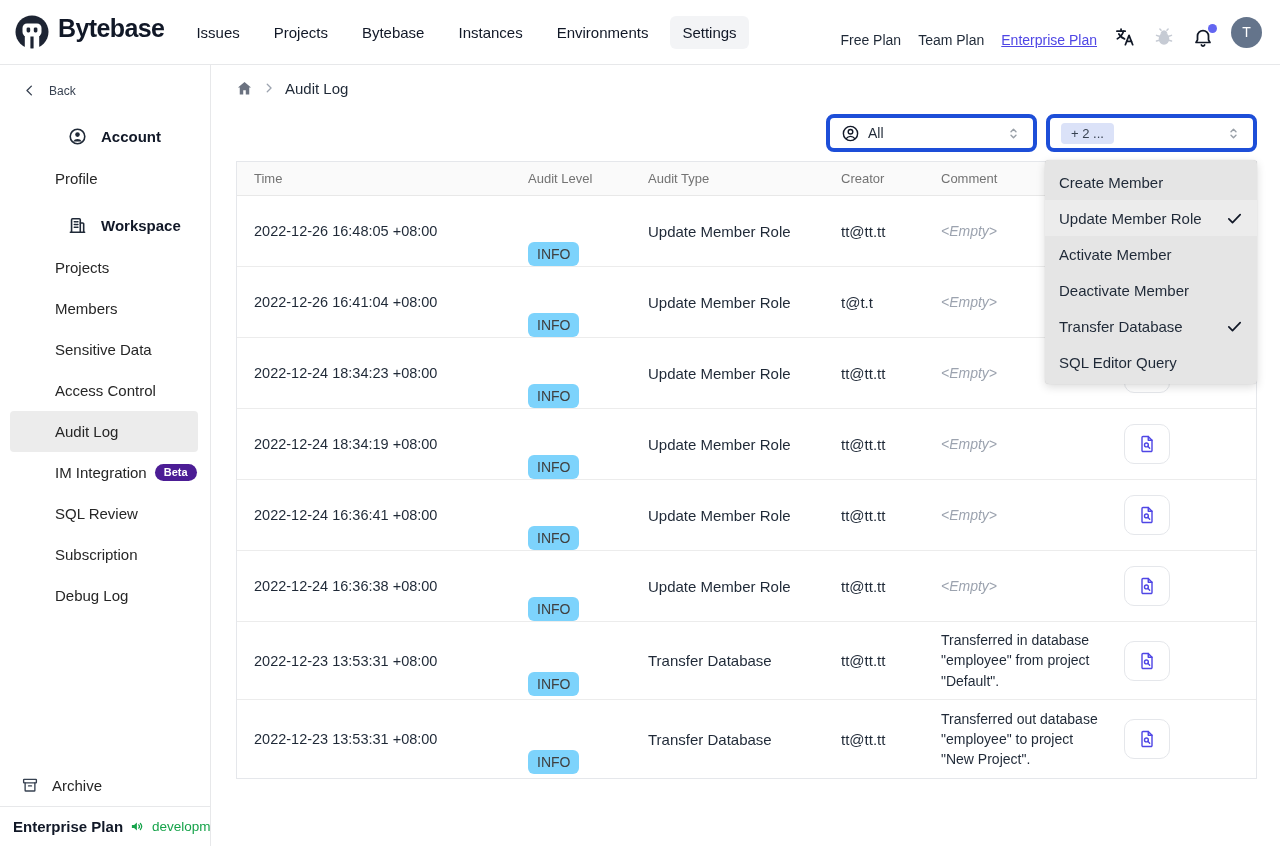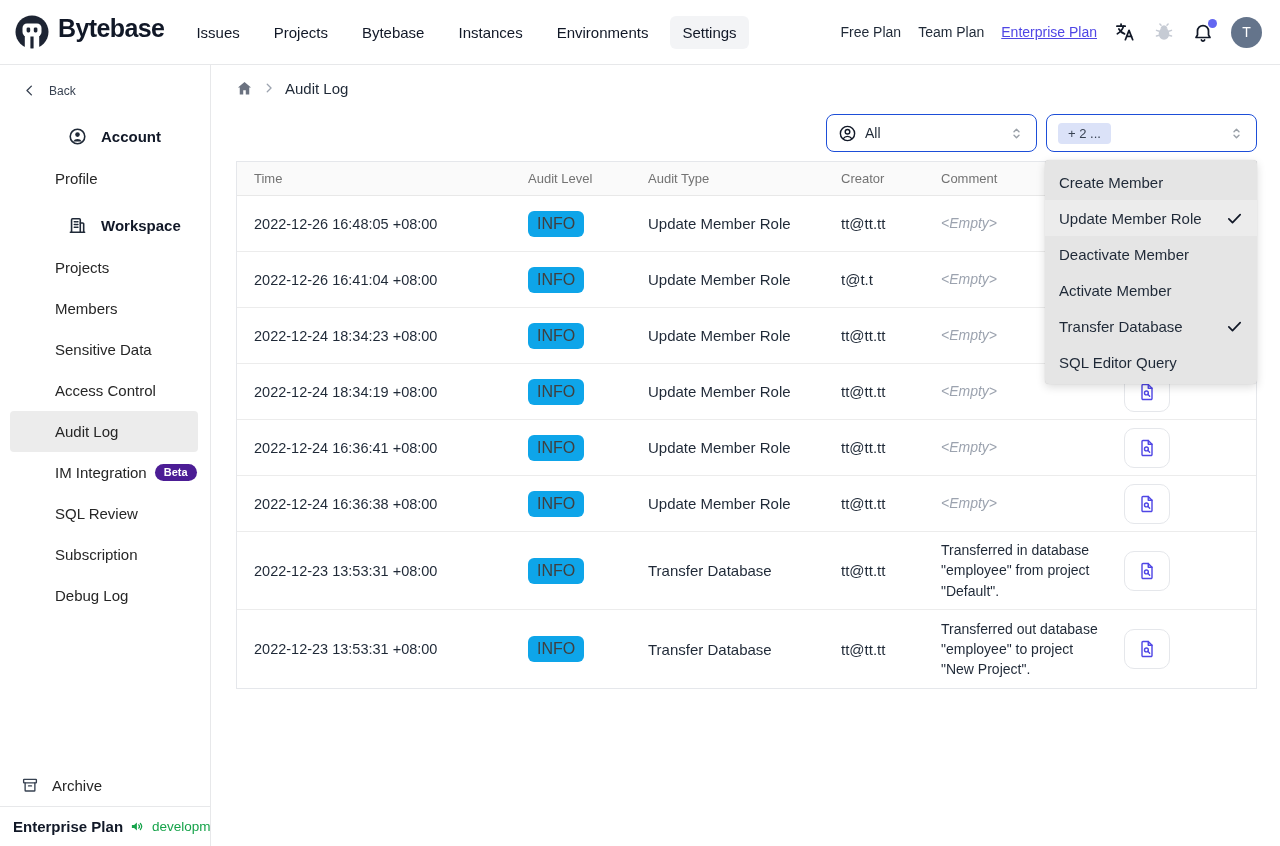--- a/index.html
+++ b/index.html
@@ -8,21 +8,21 @@
   svg { display:block; }
 
   
   .navbar { position:absolute; top:0; left:0; width:100%; height:65px; border-bottom:1px solid #e7e8ea; display:flex; align-items:center; padding:0 18px 0 14px; background:#fff; z-index:10; }
   .logo { display:flex; align-items:flex-start; gap:8px; cursor:pointer; }
   .logo svg { width:36px; height:36px; }
   .brand { font-size:25px; font-weight:700; color:#111827; letter-spacing:-0.6px; }
   .main-nav { display:flex; gap:10px; margin-left:20px; }
   .nav-link { font-size:15px; font-weight:500; color:#111827; padding:8px 12px; border-radius:6px; cursor:pointer; white-space:nowrap; }
   .nav-link.active { background:#f3f4f6; }
-  .nav-right { margin-left:auto; display:flex; align-items:center; gap:17px; }
+  .nav-right { margin-left:auto; display:flex; align-items:flex-end; gap:17px; }
   .plan-link { font-size:14px; font-weight:500; color:#1f2937; cursor:pointer; white-space:nowrap; }
   .plan-link.link { text-decoration:underline; }
   .icon-btn { width:22px; height:22px; color:#111827; position:relative; cursor:pointer; }
   .icon-btn svg { width:100%; height:100%; }
   .icon-btn.bug { color:#c6cbd4; }
   .bell-dot { position:absolute; top:-2px; right:-3px; width:9px; height:9px; border-radius:50%; }
   .avatar { width:31px; height:31px; border-radius:50%; color:#fff; display:flex; align-items:center; justify-content:center; font-size:14px; cursor:pointer; }
 
   
   .sidebar { position:absolute; top:65px; left:0; bottom:0; width:211px; border-right:1px solid #e7e8ea; display:flex; flex-direction:column; background:#fff; }
@@ -42,37 +42,37 @@
   .env-label { font-size:13.5px; }
 
   
   .main { position:absolute; top:65px; left:211px; right:0; bottom:0; background:#fff; padding:11px 23px 0 25px; }
   .breadcrumb { display:flex; align-items:center; gap:9px; height:24px; }
   .breadcrumb .home { width:17px; height:17px; color:#6b7280; cursor:pointer; }
   .breadcrumb .sep { width:14px; height:14px; color:#9ca3af; }
   .breadcrumb .current { font-size:15px; color:#1f2937; }
 
   .filters { display:flex; justify-content:flex-end; gap:9px; margin-top:14px; }
-  .select { width:211px; height:38px; border:1px solid #1d4ed8; border-radius:8px; background:#fff; display:flex; align-items:center; padding:0 11px; gap:8px; cursor:pointer; }
+  .select { width:211px; height:38px; border:4px solid #1d4ed8; border-radius:8px; background:#fff; display:flex; align-items:center; padding:0 11px; gap:8px; cursor:pointer; }
   .select .uicon { width:19px; height:19px; color:#111827; }
   .select .value { font-size:14px; color:#1f2937; }
   .select .chev { margin-left:auto; width:17px; height:17px; color:#9aa0a8; }
   .tag { font-size:13px; color:#374151; padding:4px 10px; border-radius:4px; line-height:1; }
 
   
   .table { margin-top:9px; border:1px solid #e5e7eb; }
   .t-head, .t-row { display:grid; grid-template-columns:274px 120px 193px 100px 183px 1fr; align-items:center; }
   .t-head { height:34px; background:#fafafa; border-bottom:1px solid #e8e8e8; }
   .t-head > div { padding-left:17px; font-size:13px; color:#737373; }
   .t-row { min-height:56px; border-bottom:1px solid #ececec; background:#fff; }
   .t-row:last-child { border-bottom:none; }
   .t-row.tall { min-height:78px; }
   .cell { padding-left:17px; font-size:15px; color:#1f2937; }
   .cell.time { font-size:14.5px; }
-  .badge-info { display:inline-block; background:#0ea5e9; color:#404040; font-size:16px; padding:4px 9px; border-radius:6px; }
+  .badge-info { display:inline-block; background:#7dd3fc; color:#404040; font-size:14px; padding:4px 9px; border-radius:6px;margin-top:46px; }
   .cell.comment { font-size:14px; line-height:1.45; padding-right:6px; padding-top:6px; padding-bottom:6px; }
   .cell.comment.empty { font-style:italic; color:#9ca3af; }
   .action-btn { width:46px; height:40px; border:1px solid #e5e7eb; border-radius:10px; background:#fff; display:flex; align-items:center; justify-content:center; cursor:pointer; margin-left:17px; }
   .action-btn svg { width:20px; height:20px; }
 
   
   .menu { position:absolute; left:1045px; top:160px; width:212px; background:#e5e5e5; border-radius:4px; box-shadow:0 3px 10px rgba(0,0,0,.14), 0 0 1px rgba(0,0,0,.2); padding:4px 0; z-index:40; }
   .menu-item { height:36px; display:flex; align-items:center; justify-content:space-between; padding:0 14px; font-size:15px; color:#1f2937; cursor:pointer; }
   .menu-item.highlighted { background:#ececec; }
   .menu-item .check { width:17px; height:17px; color:#111827; visibility:hidden; }
@@ -426,27 +426,27 @@
         <path d="M4 12.5l5.2 5.2L20 6.5"></path>
       </svg>
   </div>
     <div class="menu-item checked highlighted">
     <span class="menu-item-label">Update Member Role</span>
     <svg class="check" viewBox="0 0 24 24" fill="none" stroke="currentColor" stroke-width="2.4" stroke-linecap="round" stroke-linejoin="round">
         <path d="M4 12.5l5.2 5.2L20 6.5"></path>
       </svg>
   </div>
     <div class="menu-item">
+    <span class="menu-item-label">Activate Member</span>
+    <svg class="check" viewBox="0 0 24 24" fill="none" stroke="currentColor" stroke-width="2.4" stroke-linecap="round" stroke-linejoin="round">
+        <path d="M4 12.5l5.2 5.2L20 6.5"></path>
+      </svg>
+  </div>
+    <div class="menu-item">
     <span class="menu-item-label">Deactivate Member</span>
-    <svg class="check" viewBox="0 0 24 24" fill="none" stroke="currentColor" stroke-width="2.4" stroke-linecap="round" stroke-linejoin="round">
-        <path d="M4 12.5l5.2 5.2L20 6.5"></path>
-      </svg>
-  </div>
-    <div class="menu-item">
-    <span class="menu-item-label">Activate Member</span>
     <svg class="check" viewBox="0 0 24 24" fill="none" stroke="currentColor" stroke-width="2.4" stroke-linecap="round" stroke-linejoin="round">
         <path d="M4 12.5l5.2 5.2L20 6.5"></path>
       </svg>
   </div>
     <div class="menu-item checked">
     <span class="menu-item-label">Transfer Database</span>
     <svg class="check" viewBox="0 0 24 24" fill="none" stroke="currentColor" stroke-width="2.4" stroke-linecap="round" stroke-linejoin="round">
         <path d="M4 12.5l5.2 5.2L20 6.5"></path>
       </svg>
   </div>

